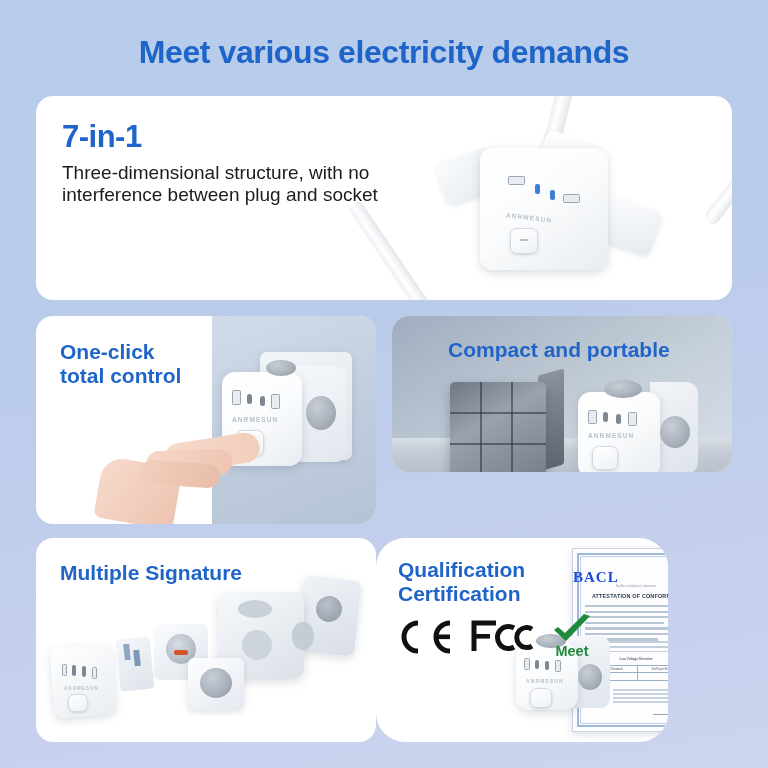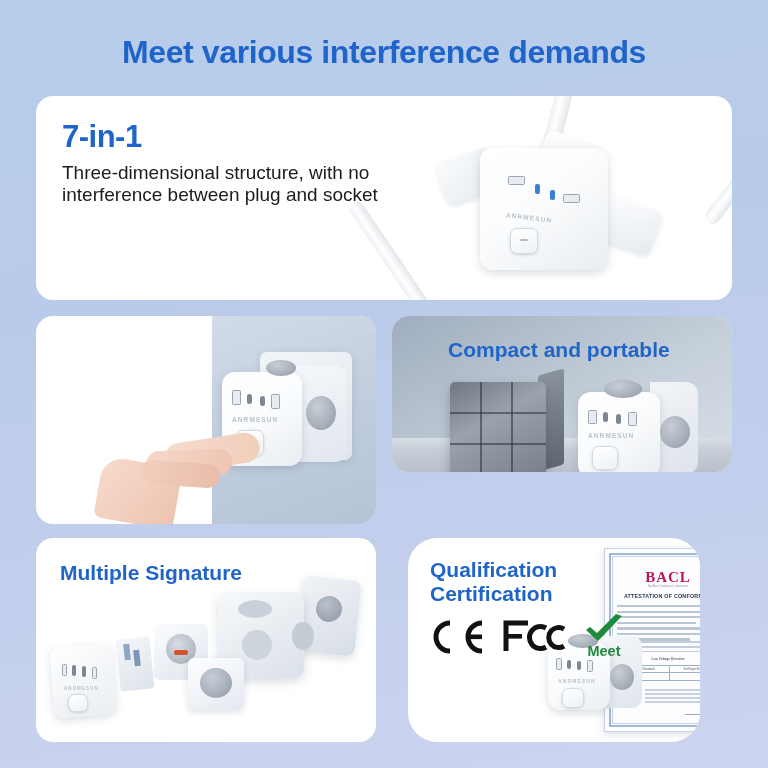--- a/index.html
+++ b/index.html
@@ -28,21 +28,21 @@
     position: absolute;
     background: #ffffff;
     border-radius: 17px;
     overflow: hidden;
   }
 
   #card-7in1      { left: 36px;  top: 96px;  width: 696px; height: 204px; }
   #card-oneclick  { left: 36px;  top: 316px; width: 340px; height: 208px; }
   #card-compact   { left: 392px; top: 316px; width: 340px; height: 156px; }
   #card-protect   { left: 36px;  top: 538px; width: 340px; height: 204px; }
-  #card-qualif    { left: 408px; top: 538px; width: 292px; height: 204px; border-radius: 29px; }
+  #card-qualif    { left: 376px; top: 538px; width: 292px; height: 204px; border-radius: 29px; }
 
   .card-blue-head {
     color: #1f64c8;
     font-weight: bold;
     line-height: 1.12;
     position: absolute;
     z-index: 6;
   }
   .card-body-text {
     color: #1c1c1c;
@@ -124,21 +124,21 @@
   }
   .cord {
     position: absolute;
     background: linear-gradient(90deg, #eceff2, #ffffff 40%, #e2e6eb);
     border-radius: 7px;
   }
 </style>
 </head>
 <body>
 
-<div class="page-title">Meet various interference demands</div>
+<div class="page-title">Meet various electricity demands</div>
 
 <div class="card" id="card-7in1">
 
   <div class="card-blue-head" id="c1-head">7-in-1</div>
 
   <div class="card-body-text" id="c1-body">Three-dimensional structure, with no interference between plug and socket</div>
 
   <div class="c1-photo">
 
     <div class="cord" style="left:148px; top:-20px; width:17px; height:80px; transform:rotate(14deg); z-index:1;"></div>
@@ -173,20 +173,22 @@
     <div class="pwr-btn" style="left:108px; top:132px; width:28px; height:26px; z-index:5;"></div>
     <div style="position:absolute; left:118px; top:143px; width:8px; height:1.5px;
                 background:#b2bac4; border-radius:1px; z-index:6;"></div>
   </div>
 </div>
 
 <div class="card" id="card-oneclick">
 
   <div class="photo-bg"></div>
 
+  <div class="card-blue-head" id="c2-head" style="white-space:pre-line;">One-click
+total control</div>
 
   <div>
 
     <div style="position:absolute; left:224px; top:36px; width:92px; height:108px;
                 background:linear-gradient(150deg,#f2f5f8,#dfe5ec); border-radius:7px; z-index:2;
                 box-shadow:0 2px 7px rgba(85,100,120,0.2);"></div>
 
     <div class="cube-body" style="left:186px; top:56px; width:80px; height:94px; z-index:4;"></div>
 
     <div style="position:absolute; left:258px; top:50px; width:52px; height:96px;
@@ -348,23 +350,23 @@
       <div class="rohs-label">Meet</div>
     </div>
   </div>
 
   <div style="position:absolute; left:196px; top:10px; width:128px; height:184px;
               background:#fdfdff; border:1px solid #c8d4e4; z-index:4;
               box-shadow:0 2px 7px rgba(80,100,130,0.22);">
     <div style="position:absolute; inset:4px; border:2px solid #9db8d8;"></div>
     <div style="position:absolute; inset:7px; border:1px solid #c3d4e8;"></div>
 
-    <div style="position:absolute; top:20px; left:0; width:100%; text-align:center;
+    <div style="position:absolute; top:20px; left:0; width:100%; 
                 font-family:'Liberation Serif',serif; font-weight:bold; font-size:15px;
-                color:#be185d; letter-spacing:1px;">BACL</div>
+                color:#1d4ed8; letter-spacing:1px;">BACL</div>
     <div style="position:absolute; top:36px; left:0; width:100%; text-align:center;
                 font-size:2.6px; color:#8899ad;">Bay Area Compliance Laboratories</div>
 
     <div style="position:absolute; top:44px; left:0; width:100%; text-align:center;
                 font-size:5.4px; font-weight:bold; color:#2b3a4d; letter-spacing:0.2px;">ATTESTATION OF CONFORMITY</div>
 
     <div style="position:absolute; top:56px; left:12px; right:10px;">
       <div style="height:2.2px; background:#b9c6d6; margin-bottom:3.4px; width:88%;"></div>
       <div style="height:2.2px; background:#b9c6d6; margin-bottom:3.4px; width:80%;"></div>
       <div style="height:2.2px; background:#b9c6d6; margin-bottom:3.4px; width:84%;"></div>

